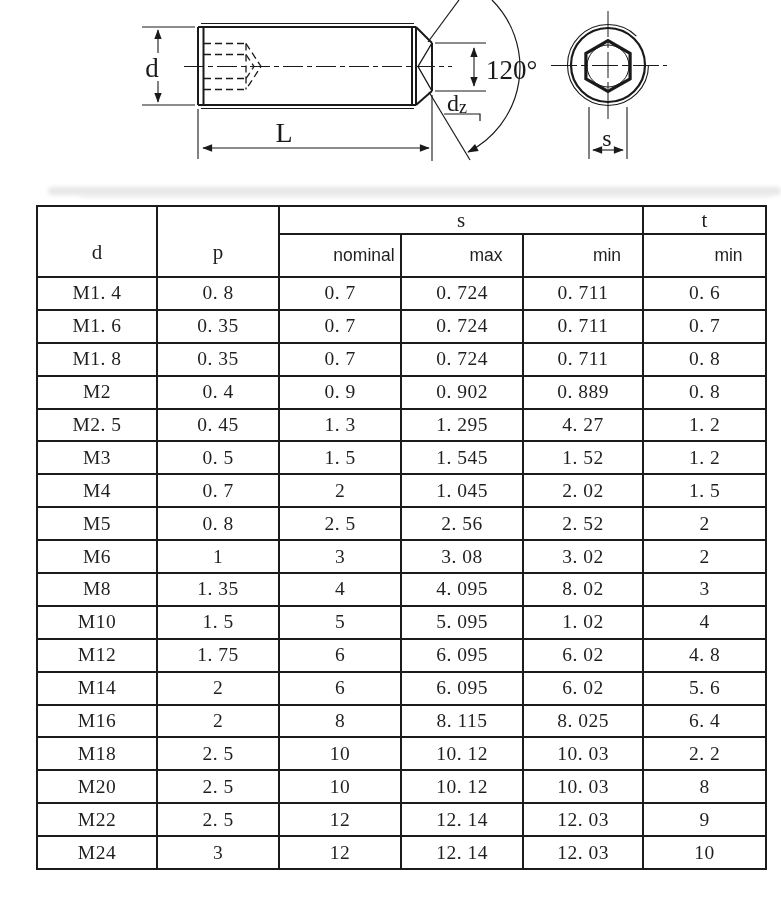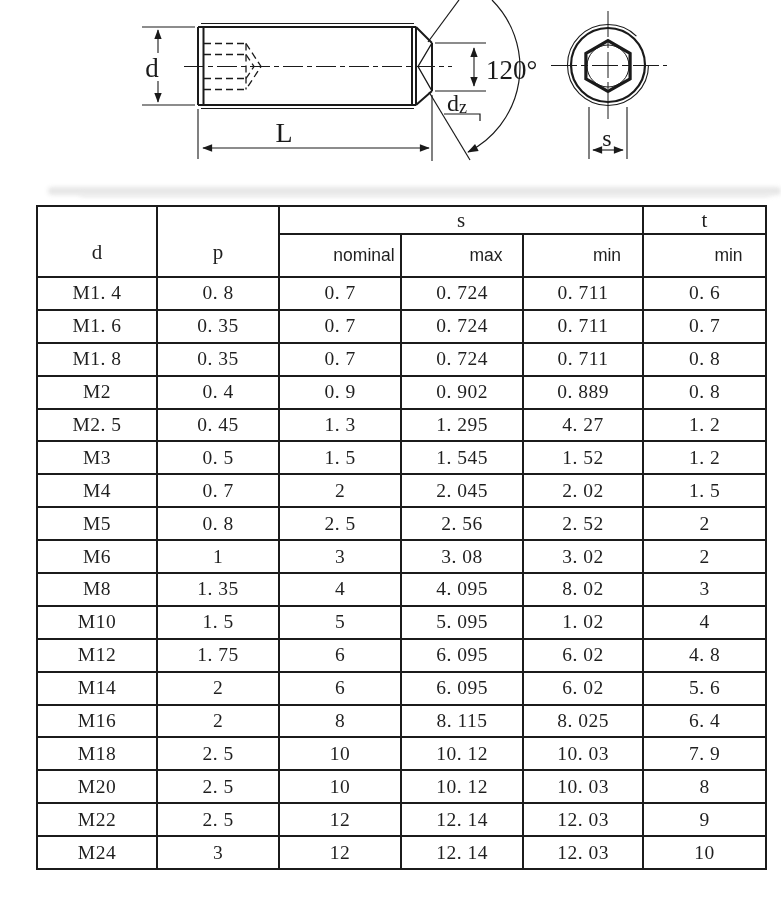--- a/index.html
+++ b/index.html
@@ -173,21 +173,21 @@
           <td>0. 5</td>
           <td>1. 5</td>
           <td>1. 545</td>
           <td>1. 52</td>
           <td>1. 2</td>
         </tr>
         <tr>
           <td>M4</td>
           <td>0. 7</td>
           <td>2</td>
-          <td>2. 045</td>
+          <td>1. 045</td>
           <td>2. 02</td>
           <td>1. 5</td>
         </tr>
         <tr>
           <td>M5</td>
           <td>0. 8</td>
           <td>2. 5</td>
           <td>2. 56</td>
           <td>2. 52</td>
           <td>2</td>
@@ -239,21 +239,21 @@
           <td>8. 115</td>
           <td>8. 025</td>
           <td>6. 4</td>
         </tr>
         <tr>
           <td>M18</td>
           <td>2. 5</td>
           <td>10</td>
           <td>10. 12</td>
           <td>10. 03</td>
-          <td>7. 9</td>
+          <td>2. 2</td>
         </tr>
         <tr>
           <td>M20</td>
           <td>2. 5</td>
           <td>10</td>
           <td>10. 12</td>
           <td>10. 03</td>
           <td>8</td>
         </tr>
         <tr>

